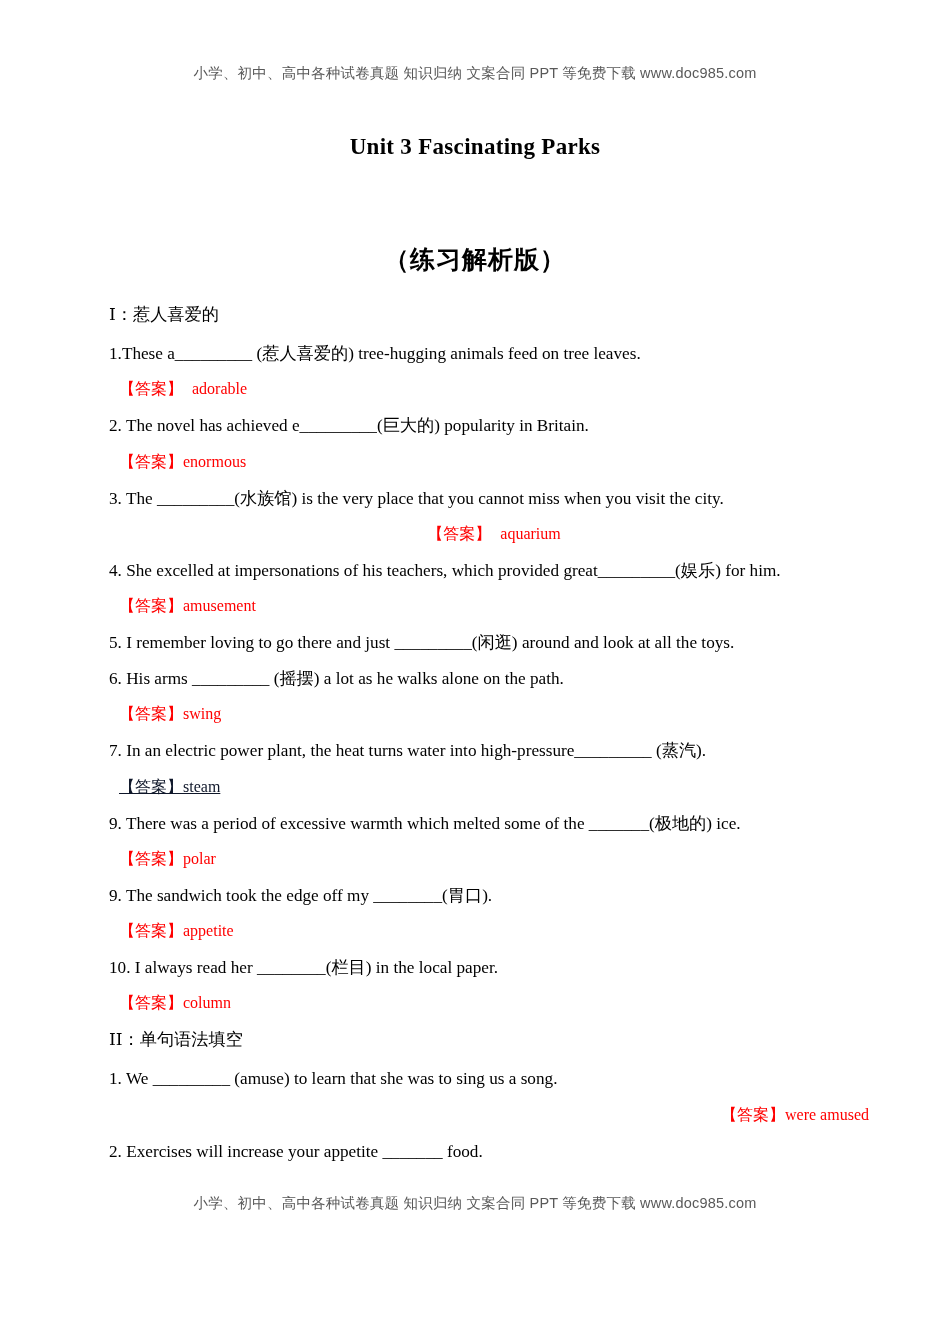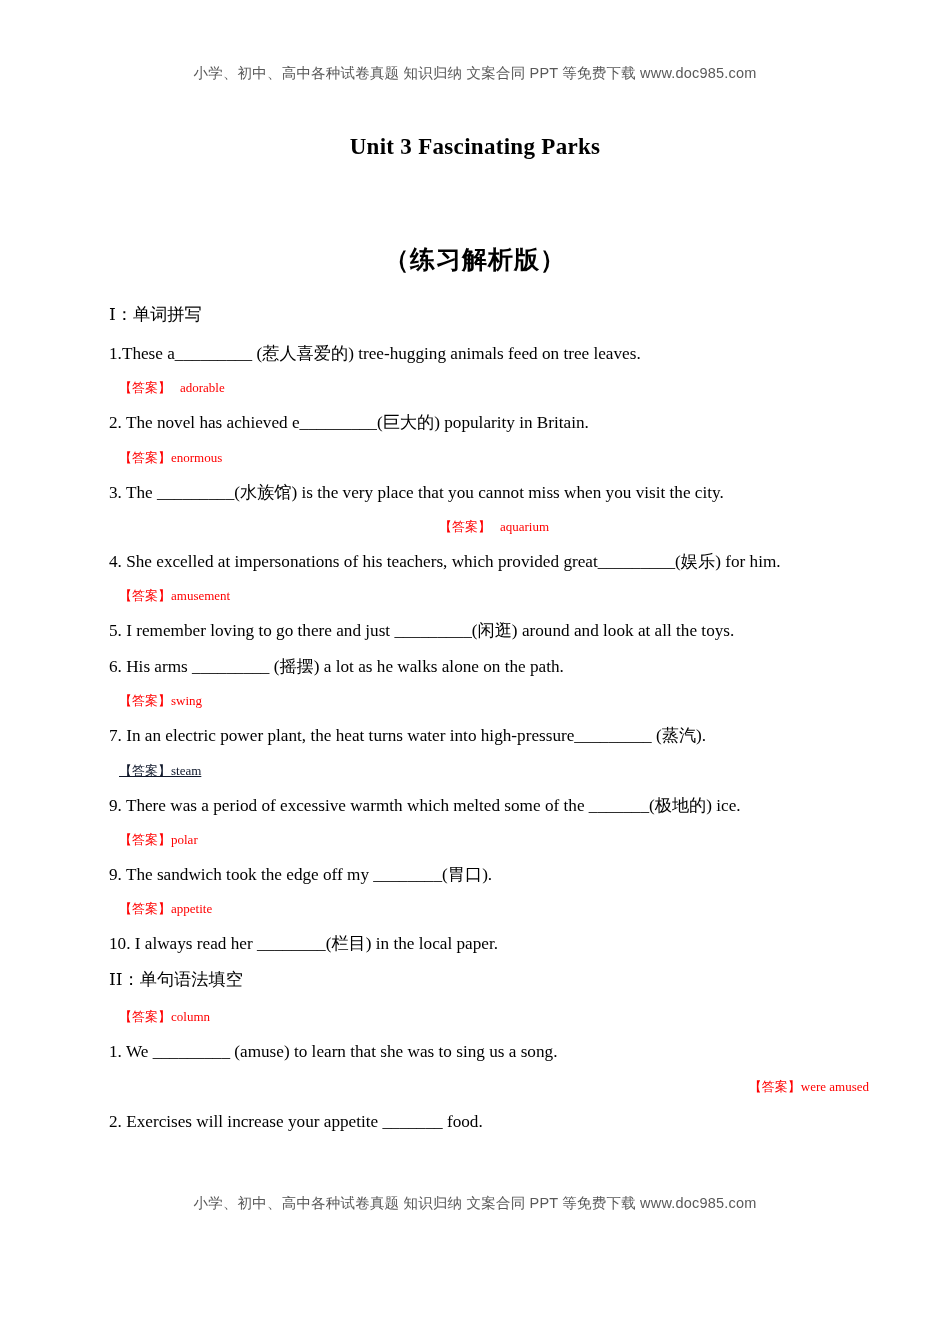--- a/index.html
+++ b/index.html
@@ -70,21 +70,21 @@
   }
   .section-head {
     margin-bottom: 22px;
   }
   .question {
     margin-bottom: 19px;
     margin-top: 16px;
   }
   .answer {
     color: #FF0000;
-    font-size: 13px;
+    font-size: 16px;
     margin-left: 10px;
     margin-bottom: 20px;
   }
   .answer .tag {
     font-family: "DejaVu Serif", "Liberation Serif", serif;
   }
   .answer .val {
     font-family: "Liberation Serif", "DejaVu Serif", serif;
   }
   .answer .sp-wide { display: inline-block; width: 9px; }
@@ -99,41 +99,41 @@
 <div class="page">
 
   <div class="watermark watermark-header">小学、初中、高中各种试卷真题 知识归纳 文案合同 PPT 等免费下载   www.doc985.com</div>
 
   <div class="doc-title title-1">Unit 3 Fascinating Parks</div>
 
 
   <div class="doc-title title-3">（练习解析版）</div>
 
   <div class="content" id="content-root">
-      <div class="line section-head cn">I：单词拼写</div>
+      <div class="line section-head cn">I：惹人喜爱的</div>
       <div class="line question">1.These a_________ (惹人喜爱的) tree-hugging animals feed on tree leaves.</div>
       <div class="line answer" style="color: rgb(255, 0, 0);"><span class="tag">【答案】</span><span class="sp-wide"></span><span class="val">adorable</span></div>
       <div class="line question">2. The novel has achieved e_________(巨大的) popularity in Britain.</div>
       <div class="line answer" style="color: rgb(255, 0, 0);"><span class="tag">【答案】</span><span class="val">enormous</span></div>
       <div class="line question">3. The _________(水族馆) is the very place that you cannot miss when you visit the city.</div>
       <div class="line answer" style="color: rgb(255, 0, 0); text-align: center;"><span class="tag">【答案】</span><span class="sp-wide"></span><span class="val">aquarium</span></div>
       <div class="line question">4. She excelled at impersonations of his teachers, which provided great_________(娱乐) for him.</div>
       <div class="line answer" style="color: rgb(255, 0, 0);"><span class="tag">【答案】</span><span class="val">amusement</span></div>
       <div class="line question">5. I remember loving to go there and just _________(闲逛) around and look at all the toys.</div>
       <div class="line question">6. His arms _________ (摇摆) a lot as he walks alone on the path.</div>
       <div class="line answer" style="color: rgb(255, 0, 0);"><span class="tag">【答案】</span><span class="val">swing</span></div>
       <div class="line question">7. In an electric power plant, the heat turns water into high-pressure_________ (蒸汽).</div>
       <div class="line answer" style="color: #0f172a; text-decoration: underline;"><span class="tag">【答案】</span><span class="val">steam</span></div>
       <div class="line question">9. There was a period of excessive warmth which melted some of the _______(极地的) ice.</div>
       <div class="line answer" style="color: rgb(255, 0, 0);"><span class="tag">【答案】</span><span class="val">polar</span></div>
       <div class="line question">9. The sandwich took the edge off my ________(胃口).</div>
       <div class="line answer" style="color: rgb(255, 0, 0);"><span class="tag">【答案】</span><span class="val">appetite</span></div>
       <div class="line question">10. I always read her ________(栏目) in the local paper.</div>
+      <div class="line answer" style="color: rgb(255, 0, 0);"><span class="tag">【答案】</span><span class="val">column</span></div>
       <div class="line section-head cn">II：单句语法填空</div>
-      <div class="line answer" style="color: rgb(255, 0, 0);"><span class="tag">【答案】</span><span class="val">column</span></div>
       <div class="line question">1. We _________ (amuse) to learn that she was to sing us a song.</div>
       <div class="line answer" style="color: rgb(255, 0, 0); text-align: right;"><span class="tag">【答案】</span><span class="val">were amused</span></div>
       <div class="line question last-line">2. Exercises will increase your appetite _______ food.</div>
     </div>
 
   <div class="watermark watermark-footer">小学、初中、高中各种试卷真题 知识归纳 文案合同 PPT 等免费下载   www.doc985.com</div>
 
 </div>
 
 </body></html>

